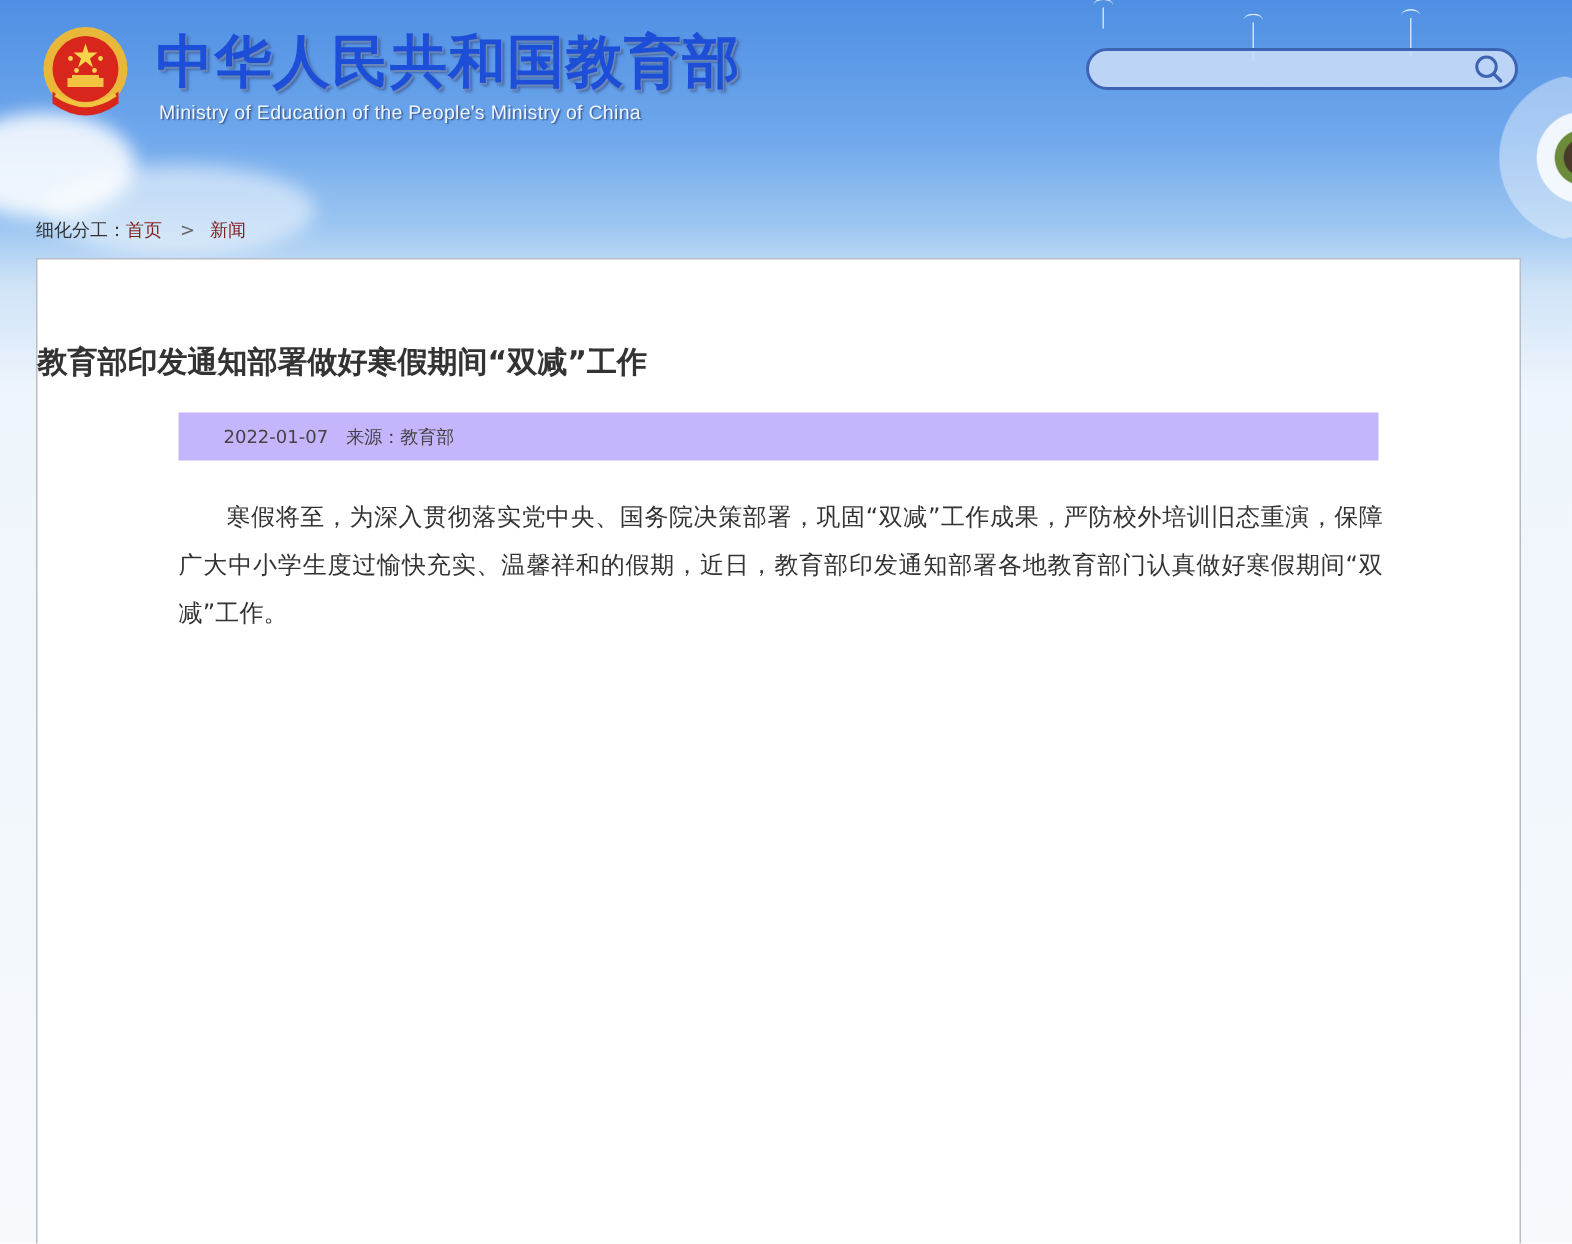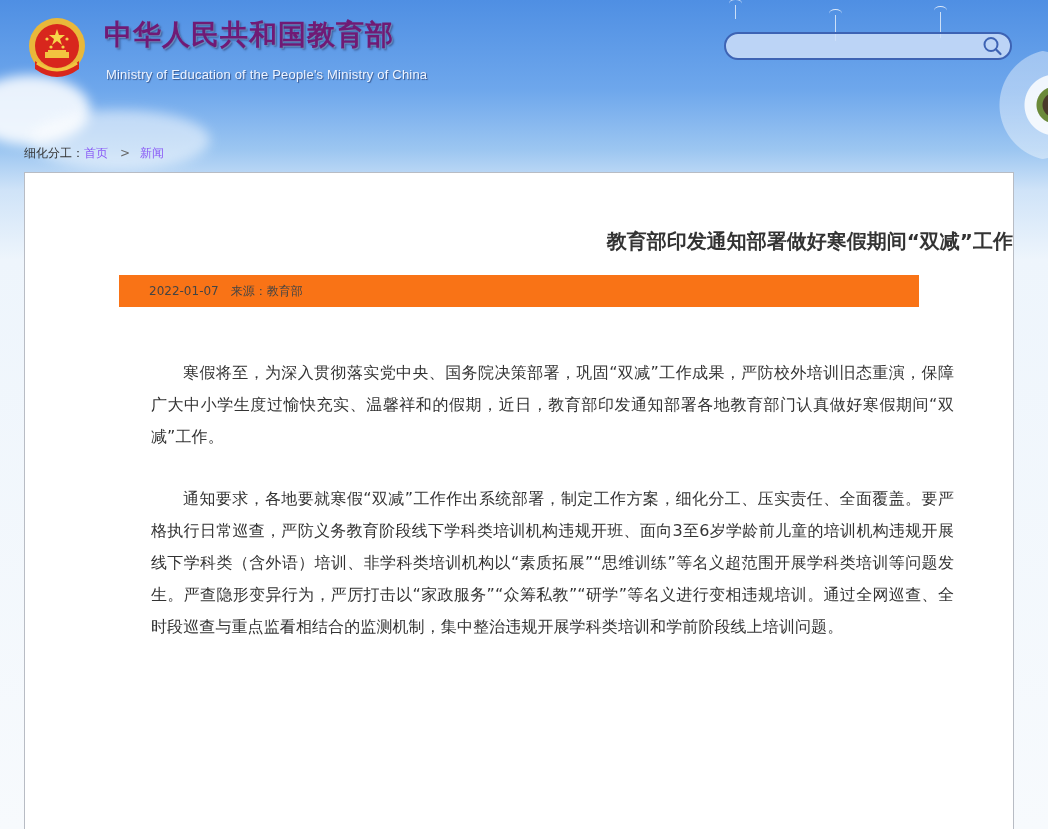--- a/index.html
+++ b/index.html
@@ -14,22 +14,22 @@
       background: radial-gradient(circle at 70% 50%, #4a3a2a 0 12px, #6b8a3a 13px 18px, rgba(255,255,255,0.9) 19px 30px, rgba(255,255,255,0.4) 31px 55px, rgba(255,255,255,0) 56px);
     }
     .seed { position: absolute; width: 1px; height: 26px; background: rgba(255,255,255,0.7); }
     .seed::before { content: ""; position: absolute; top: -6px; left: -6px; width: 13px; height: 8px; border-top: 1px solid rgba(255,255,255,0.8); border-radius: 50% 50% 0 0; }
 
     .header { position: absolute; left: 0; top: 0; width: 1048px; height: 120px; }
     .emblem {
       position: absolute; left: 27px; top: 17px; width: 60px; height: 66px;
     }
     .title-cn {
-      position: absolute; left: 104px; top: 16px; font-size: 28px; font-weight: bold; letter-spacing: 1px;
-      color: #701a75; text-shadow: 1px 1px 0 #6a86b8, 2px 2px 2px rgba(40,60,110,0.6);
+      position: absolute; left: 104px; top: 16px; font-size: 38px; font-weight: bold; letter-spacing: 1px;
+      color: #1d4ed8; text-shadow: 1px 1px 0 #6a86b8, 2px 2px 2px rgba(40,60,110,0.6);
       font-family: "DejaVu Sans", sans-serif; white-space: nowrap; text-align: right;
     }
     .title-en {
       position: absolute; left: 106px; top: 67px; font-size: 13px; color: #eef4ff; letter-spacing: 0.2px;
       text-shadow: 1px 1px 1px rgba(30,50,100,0.7); font-family: "Liberation Sans", sans-serif; white-space: nowrap;
     }
     .search {
       position: absolute; left: 724px; top: 32px; width: 288px; height: 28px; border-radius: 15px;
       border: 2px solid #3d63b4; background: rgba(205,222,248,0.85); box-sizing: border-box;
     }
@@ -37,36 +37,36 @@
       position: absolute; left: 12px; top: 2px; width: 240px; height: 20px; border: none; outline: none;
       background: transparent; font-size: 13px; color: #333;
     }
     .search-btn { position: absolute; right: 6px; top: 2px; width: 22px; height: 20px; cursor: pointer; }
 
     .breadcrumb {
       position: absolute; left: 24px; top: 145px; font-size: 12px; color: #333; white-space: nowrap;
     }
     .breadcrumb span { display: inline-block; }
     .breadcrumb .sep { margin: 0 10px 0 12px; color: #666; }
-    .breadcrumb a { color: #8b5cf6; text-decoration: none; }
+    .breadcrumb a { color: #7f1d1d; text-decoration: none; }
 
     .content {
       position: absolute; left: 24px; top: 172px; width: 990px; height: 700px;
       background: #ffffff; border: 1px solid #b8bcc4; box-sizing: border-box;
     }
     .article-title {
-      position: absolute; left: 0; top: 55px; width: 100%; text-align: right;
+      position: absolute; left: 0; top: 55px; width: 100%; text-align: left;
       font-size: 20px; font-weight: bold; color: #333;
     }
     .meta-bar {
-      position: absolute; left: 94px; top: 102px; width: 800px; height: 32px; background: #f97316;
+      position: absolute; left: 94px; top: 102px; width: 800px; height: 32px; background: #c4b5fd;
       font-size: 12px; color: #444; line-height: 32px; box-sizing: border-box; padding-left: 30px;
     }
     .meta-bar .source { margin-left: 12px; }
-    .body { position: absolute; left: 94px; top: 184px; width: 803px; margin-left: 32px; }
+    .body { position: absolute; left: 94px; top: 156px; width: 803px; }
     .para {
       font-size: 16px; line-height: 32px; color: #333; text-indent: 2em; margin: 0 0 30px 0;
       text-align: justify; letter-spacing: 0.1px;
     }
   </style>
 </head>
 <body>
 
 <div class="cloud" style="left:-30px; top:75px; width:120px; height:70px;"></div>
 <div class="cloud" style="left:30px; top:110px; width:180px; height:60px; opacity:0.6;"></div>
@@ -109,15 +109,14 @@
   <span>细化分工：</span><a href="#">首页</a><span class="sep">&gt;</span><a href="#">新闻</a>
 </div>
 
 <div class="content">
   <div class="article-title">教育部印发通知部署做好寒假期间“双减”工作</div>
   <div class="meta-bar">
     <span>2022-01-07</span><span class="source">来源：教育部</span>
   </div>
   <div class="body">
     <p class="para">寒假将至，为深入贯彻落实党中央、国务院决策部署，巩固“双减”工作成果，严防校外培训旧态重演，保障广大中小学生度过愉快充实、温馨祥和的假期，近日，教育部印发通知部署各地教育部门认真做好寒假期间“双减”工作。</p>
-    <p class="para">通知要求，各地要就寒假“双减”工作作出系统部署，制定工作方案，细化分工、压实责任、全面覆盖。要严格执行日常巡查，严防义务教育阶段线下学科类培训机构违规开班、面向3至6岁学龄前儿童的培训机构违规开展线下学科类（含外语）培训、非学科类培训机构以“素质拓展”“思维训练”等名义超范围开展学科类培训等问题发生。严查隐形变异行为，严厉打击以“家政服务”“众筹私教”“研学”等名义进行变相违规培训。通过全网巡查、全时段巡查与重点监看相结合的监测机制，集中整治违规开展学科类培训和学前阶段线上培训问题。</p>
   </div>
 </div>
 
 </body></html>

